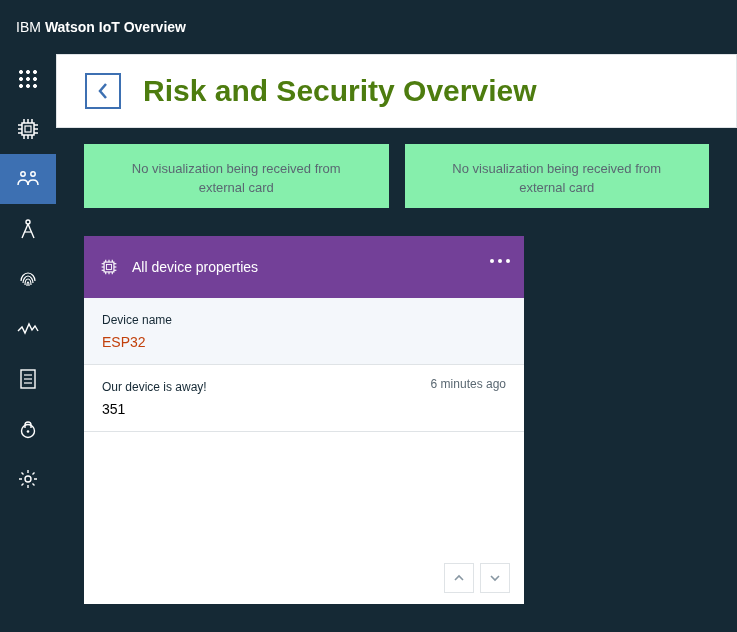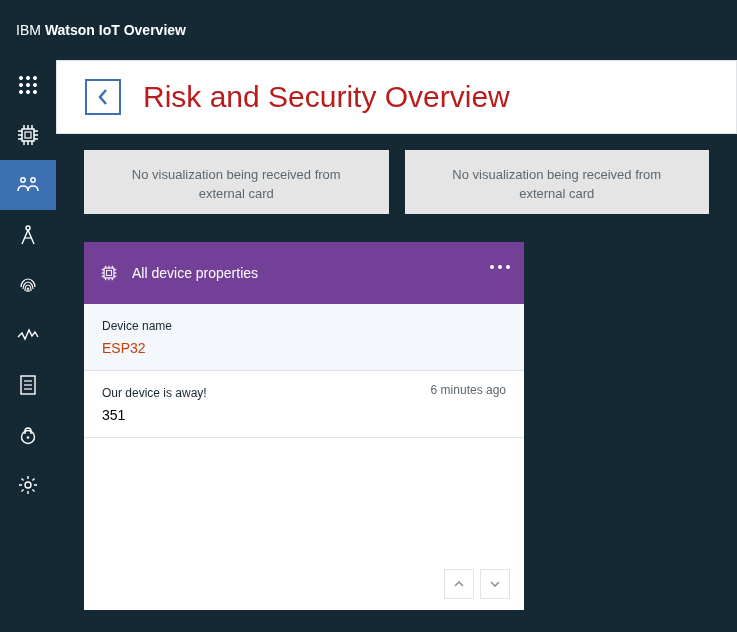--- a/index.html
+++ b/index.html
@@ -4,21 +4,21 @@
 <style>
   * { box-sizing: border-box; margin: 0; padding: 0; }
   body {
     font-family: "Helvetica Neue", Arial, sans-serif;
     background: #152935;
     width: 737px;
     height: 632px;
     overflow: hidden;
   }
   .topbar {
-    height: 60px;
+    height: 54px;
     background: #152935;
     color: #fff;
     display: flex;
     align-items: center;
     padding: 0 16px;
     font-size: 14px;
   }
   .topbar .brand-light { font-weight: 300; margin-right: 4px; }
   .topbar .brand-bold { font-weight: 700; }
   .shell {
@@ -60,32 +60,32 @@
     width: 36px;
     height: 36px;
     border: 2px solid #3d70b2;
     display: flex;
     align-items: center;
     justify-content: center;
     cursor: pointer;
   }
   .back-btn svg { stroke: #3d70b2; }
   .page-title {
-    color: #b91c1c;
+    color: #4d7c0f;
     font-size: 30px;
-    font-weight: 400;
+    font-weight: 700;
   }
   .cards-row {
     display: flex;
     gap: 16px;
     padding: 0 28px;
     margin-top: 16px;
   }
   .viz-card {
-    background: #e5e5e5;
+    background: #86efac;
     flex: 1;
     height: 64px;
     display: flex;
     align-items: center;
     justify-content: center;
     text-align: center;
     color: #5a6872;
     font-size: 13px;
     line-height: 1.5;
     overflow: hidden;

